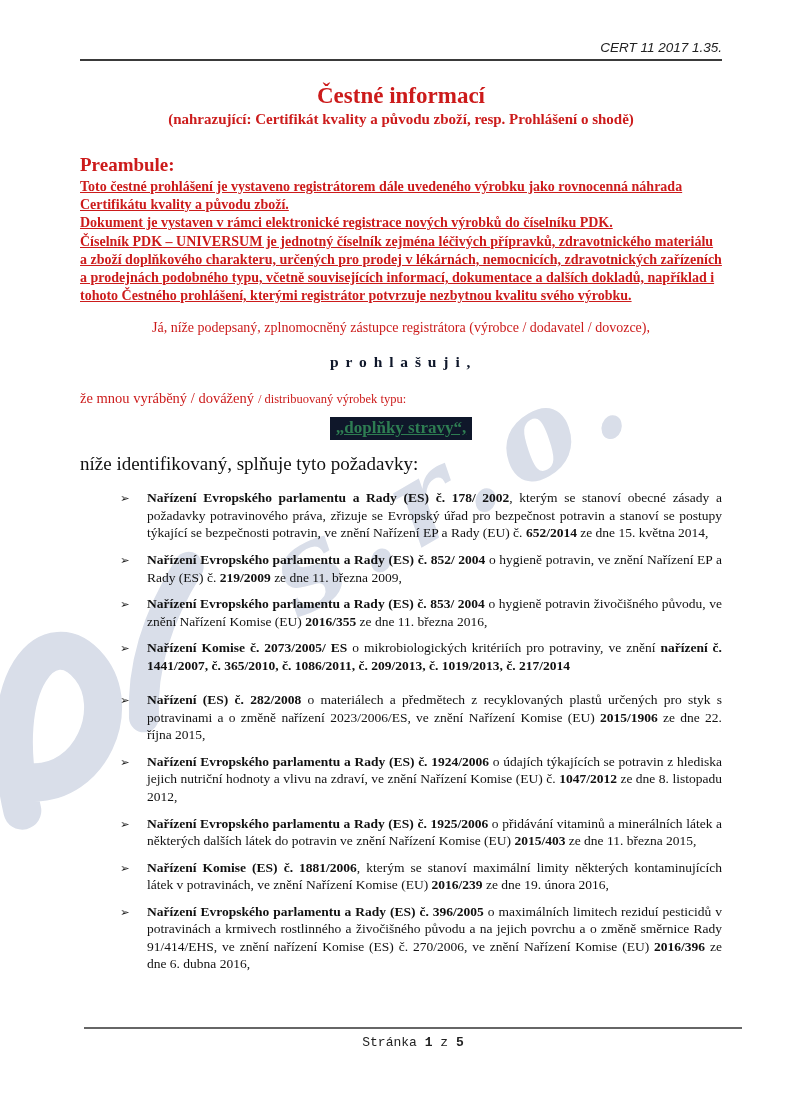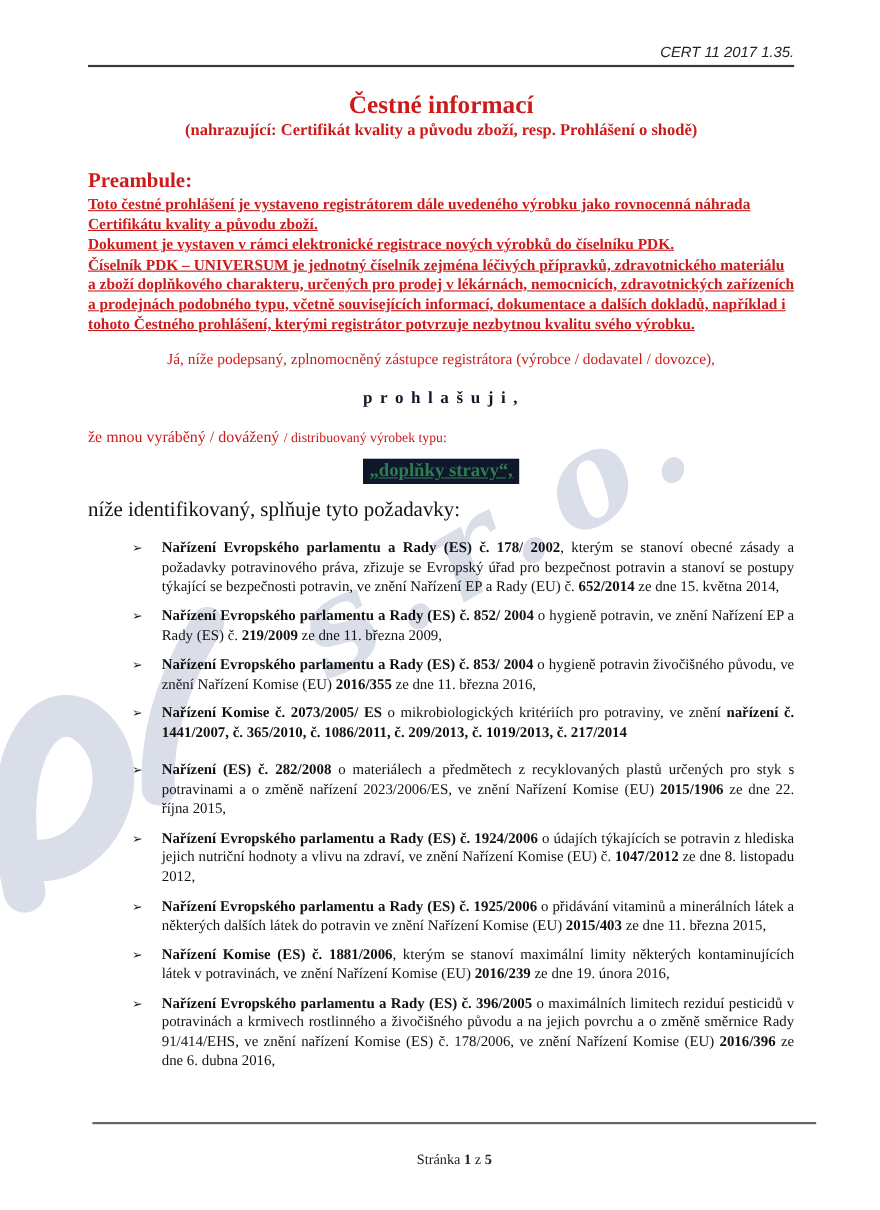--- a/index.html
+++ b/index.html
@@ -106,27 +106,27 @@
   .req-text {
     flex: 1;
     font-size: 13.5px; line-height: 1.3;
     text-align: justify;
     color: #111;
   }
   .req-text b { font-weight: bold; }
   
   .page-footer {
     position: absolute;
-    left: 84px; right: 58px; bottom: 38px;
+    left: 84px; right: 58px; bottom: 50px;
     z-index: 1;
     border-top: 2px solid #666;
     text-align: center;
-    font-family: Liberation Serif, serif;
+    font-family: Liberation Mono, monospace;
     font-size: 13px; color: #222;
-    padding-top: 24px;
+    padding-top: 6px;
   }
 </style>
 </head>
 <body>
 
 <div class="page">
 
   <div class="watermark">
     <svg width="300" height="200" viewBox="0 0 300 200" aria-hidden="true">
       <path d="M20 170 C 60 40, 140 18, 150 80 C 158 132, 92 182, 42 150" stroke="#d9dee9" stroke-width="38" fill="none" stroke-linecap="round"></path>
@@ -187,21 +187,21 @@
         <li class="req-item">
           <span class="req-marker">➢</span>
           <span class="req-text"><b>Nařízení Evropského parlamentu a Rady (ES) č. 1925/2006</b><span> o přidávání vitaminů a minerálních látek a některých dalších látek do potravin ve znění Nařízení Komise (EU) </span><b>2015/403</b><span> ze dne 11. března 2015,</span></span>
         </li>
         <li class="req-item">
           <span class="req-marker">➢</span>
           <span class="req-text"><b>Nařízení Komise (ES) č. 1881/2006</b><span>, kterým se stanoví maximální limity některých kontaminujících látek v potravinách, ve znění Nařízení Komise (EU) </span><b>2016/239</b><span> ze dne 19. února 2016,</span></span>
         </li>
         <li class="req-item">
           <span class="req-marker">➢</span>
-          <span class="req-text"><b>Nařízení Evropského parlamentu a Rady (ES) č. 396/2005</b><span> o maximálních limitech reziduí pesticidů v potravinách a krmivech rostlinného a živočišného původu a na jejich povrchu a o změně směrnice Rady 91/414/EHS, ve znění nařízení Komise (ES) č. 178/2006, ve znění Nařízení Komise (EU) </span><b>2016/396</b><span> ze dne 6. dubna 2016,</span></span>
+          <span class="req-text"><b>Nařízení Evropského parlamentu a Rady (ES) č. 396/2005</b><span> o maximálních limitech reziduí pesticidů v potravinách a krmivech rostlinného a živočišného původu a na jejich povrchu a o změně směrnice Rady 91/414/EHS, ve znění nařízení Komise (ES) č. 270/2006, ve znění Nařízení Komise (EU) </span><b>2016/396</b><span> ze dne 6. dubna 2016,</span></span>
         </li>
       </ul>
   </div>
 
   <div class="page-footer">
     <span>Stránka</span>
     <b>1</b>
     <span>z</span>
     <b>5</b>
   </div>

